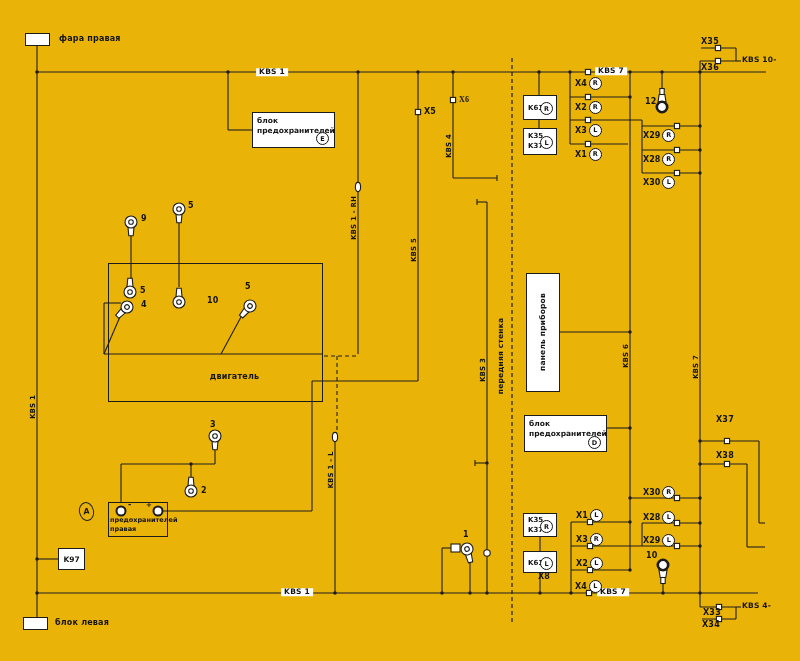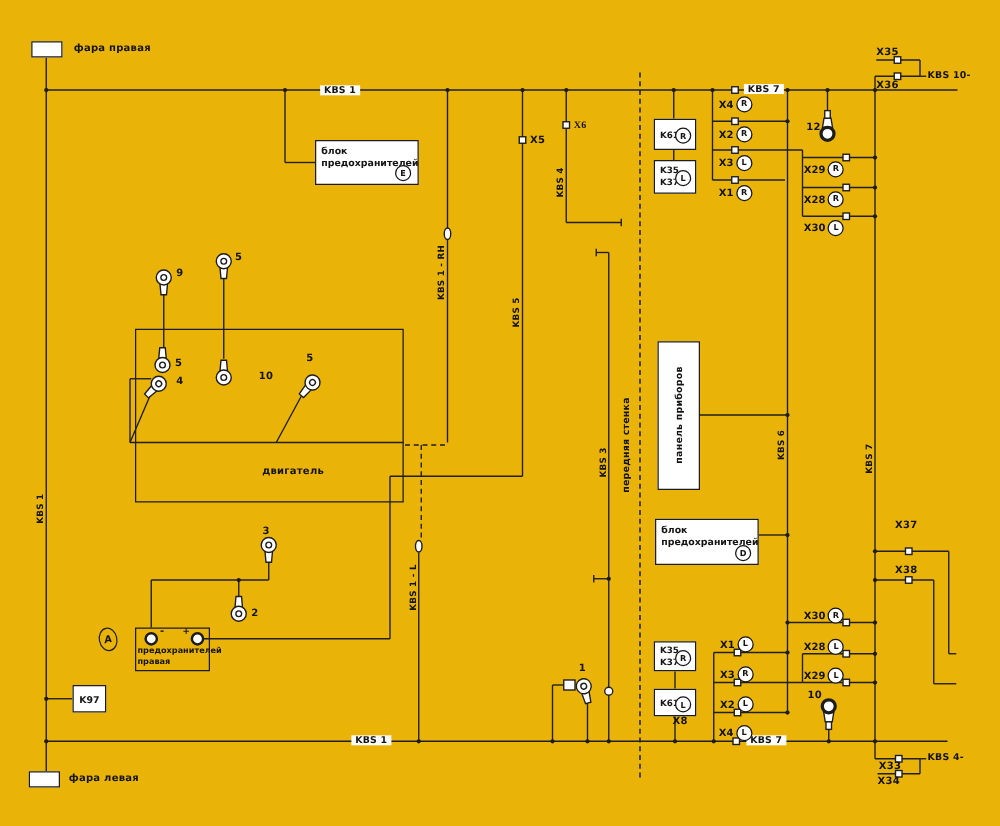--- a/index.html
+++ b/index.html
@@ -234,21 +234,21 @@
         <circle cx="700" cy="546" r="1.7"></circle>
       <circle cx="191" cy="464" r="1.7"></circle>
         <circle cx="487" cy="463" r="1.7"></circle>
     </g>
   </svg>
 
   <div class="bx" style="left:25px;top:33px;width:25px;height:13px;"></div>
   <div class="lb" style="left:59px;top:35px;">фара правая</div>
 
   <div class="bx" style="left:23px;top:617px;width:25px;height:13px;"></div>
-  <div class="lb" style="left:55px;top:619px;">фара левая</div>
+  <div class="lb" style="left:55px;top:619px;">блок левая</div>
 
   <div class="bx" style="left:58px;top:548px;width:27px;height:22px;display:flex;align-items:center;justify-content:center;">
     <span style="font-size:7.5px;font-weight:700;">K97</span>
   </div>
 
   <div class="bx" style="left:252px;top:112px;width:83px;height:36px;">
     <span class="fuse-l1">блок</span>
     <span class="fuse-l2">предохранителей</span>
     <span class="cc badge">E</span>
   </div>

